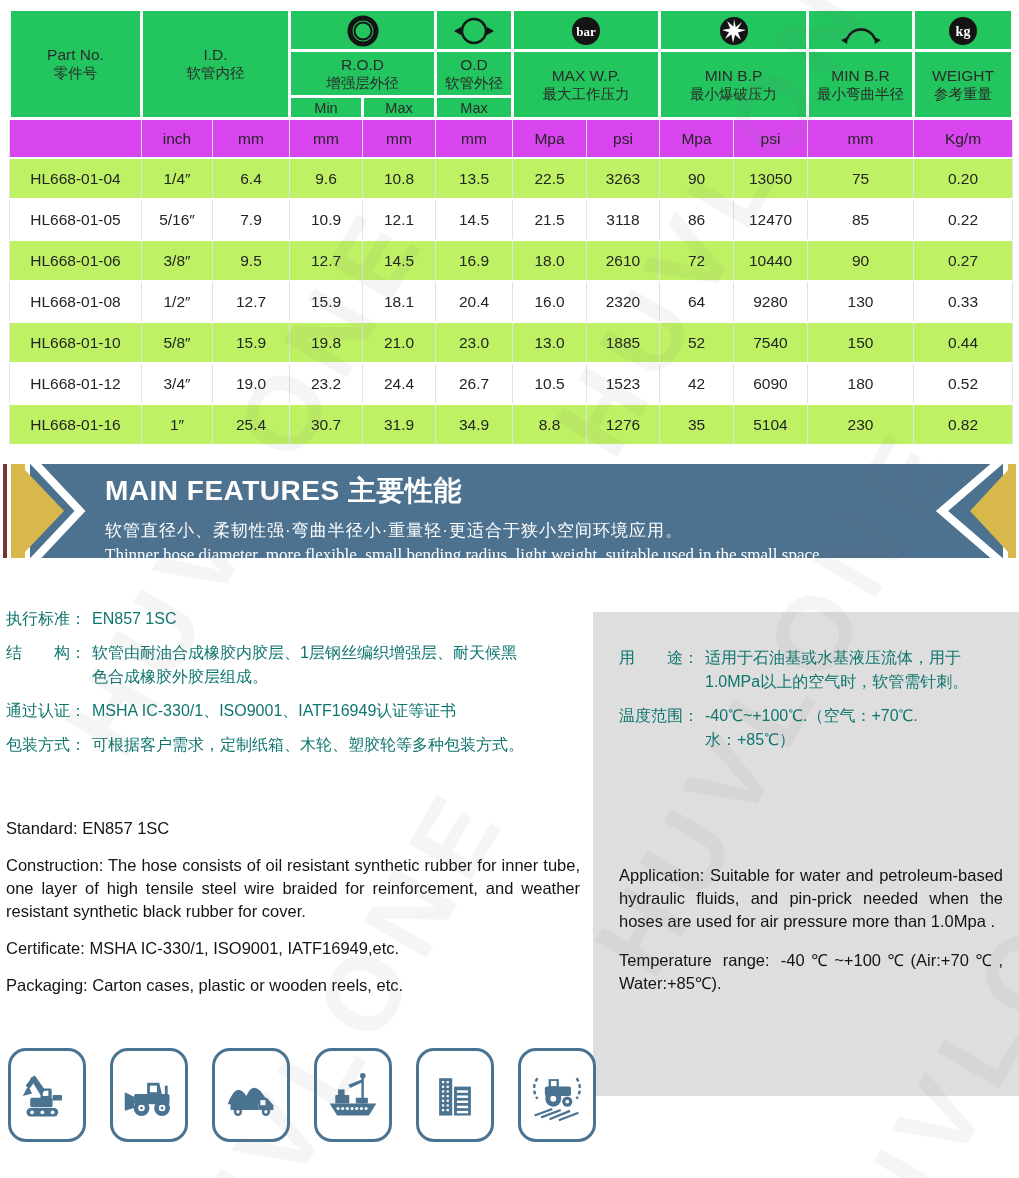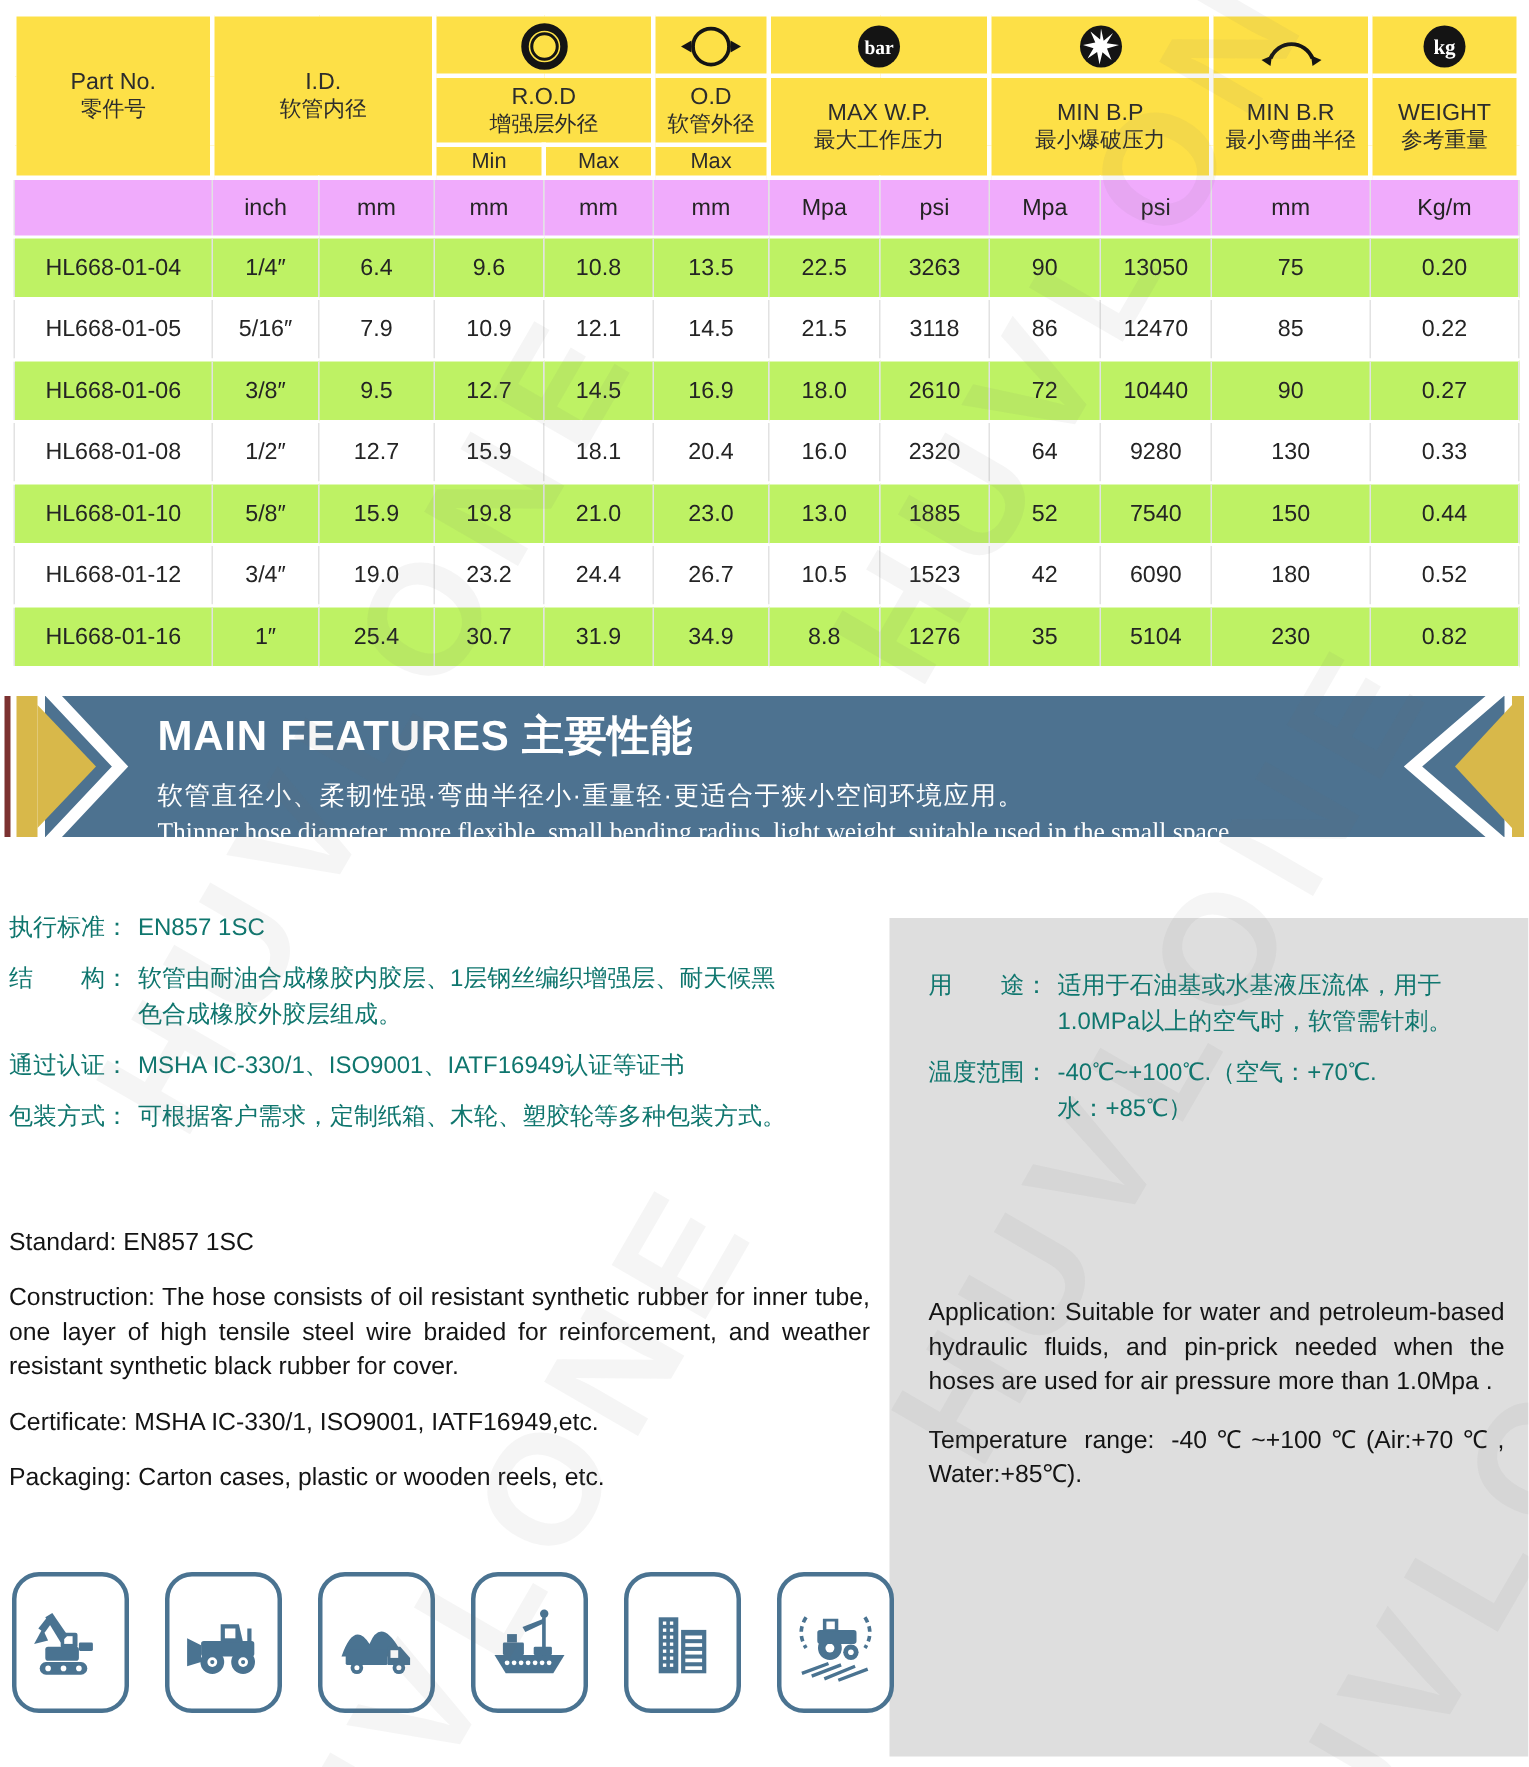--- a/index.html
+++ b/index.html
@@ -6,44 +6,44 @@
   body{
     width:1019px;height:1178px;position:relative;background:#fff;
     font-family:"Liberation Sans", sans-serif;color:#1f1f1f;overflow:hidden;
   }
   
   .wm{position:absolute;z-index:40;pointer-events:none;
       font-weight:bold;font-size:105px;letter-spacing:14px;color:rgba(110,110,110,0.07);
       transform:rotate(-60deg);white-space:nowrap;}
   
   .spec-table{position:absolute;left:8px;top:8px;width:1003px;border-collapse:collapse;table-layout:fixed;}
-  .spec-table th{background:#fde047;border:3px solid #fff;font-weight:normal;color:#2c2c2c;padding:0;}
+  .spec-table th{background:#22c55e;border:3px solid #fff;font-weight:normal;color:#2c2c2c;padding:0;}
   .spec-table .r1{height:41px;} .spec-table .r2{height:46px;} .spec-table .r3{height:22px;}
   .hdr-en{font-size:15.5px;line-height:19px;}
   .hdr-zh{font-size:14.5px;line-height:19px;}
   .minmax{font-size:14.5px;font-weight:bold;color:#222;}
   .spec-table td{border:1px solid #e2e2e2;border-top:2px solid #fff;border-bottom:2px solid #fff;
       text-align:center;font-size:15.5px;color:#242424;height:39px;padding:0;}
-  tr.units td{height:37px;background:#f0abfc;}
+  tr.units td{height:37px;background:#d946ef;}
   tr.stripe td{background:#bef264;}
   tr.plain td{background:#fff;}
   .icon-cell svg{display:block;margin:2px auto 0;}
   
   .banner{position:absolute;left:0;top:464px;width:1019px;height:94px;z-index:2;}
   .banner svg{position:absolute;left:0;top:0;}
   .banner-text{position:absolute;left:105px;top:8px;color:#fff;z-index:3;}
   .banner-title{font-size:28px;font-weight:bold;letter-spacing:.5px;}
   .banner-zh-line{font-size:17px;margin-top:9px;letter-spacing:1px;}
   .banner-en-line{font-family:"Liberation Serif", serif;font-size:17px;margin-top:3px;}
   
   .kv{display:flex;margin-bottom:10px;line-height:24px;font-size:16px;color:#0f766e;}
   .kv .k{flex:0 0 86px;white-space:nowrap;}
   .kv .v{flex:1;white-space:pre-line;}
   .specs-zh{position:absolute;left:6px;top:607px;width:575px;}
-  .right-panel{position:absolute;left:593px;top:612px;width:426px;height:559px;background:#dedede;}
+  .right-panel{position:absolute;left:593px;top:612px;width:426px;height:484px;background:#dedede;}
   .app-zh{position:absolute;left:26px;top:34px;right:14px;}
   .app-en{position:absolute;left:26px;top:205px;right:16px;margin-top:47px;}
   .specs-en{position:absolute;left:6px;top:817px;width:574px;}
   .para{font-size:16.5px;line-height:23px;color:#141414;margin-bottom:14px;text-align:justify;}
   .para .plabel{font-weight:normal;}
   .app-en .para{margin-bottom:16px;}
   
   .icons-row{position:absolute;left:8px;top:1048px;display:flex;gap:24px;z-index:2;}
   .ind-icon{width:72px;height:88px;border:3px solid #4a7391;border-radius:18px;
       display:flex;align-items:center;justify-content:center;background:#fff;}

